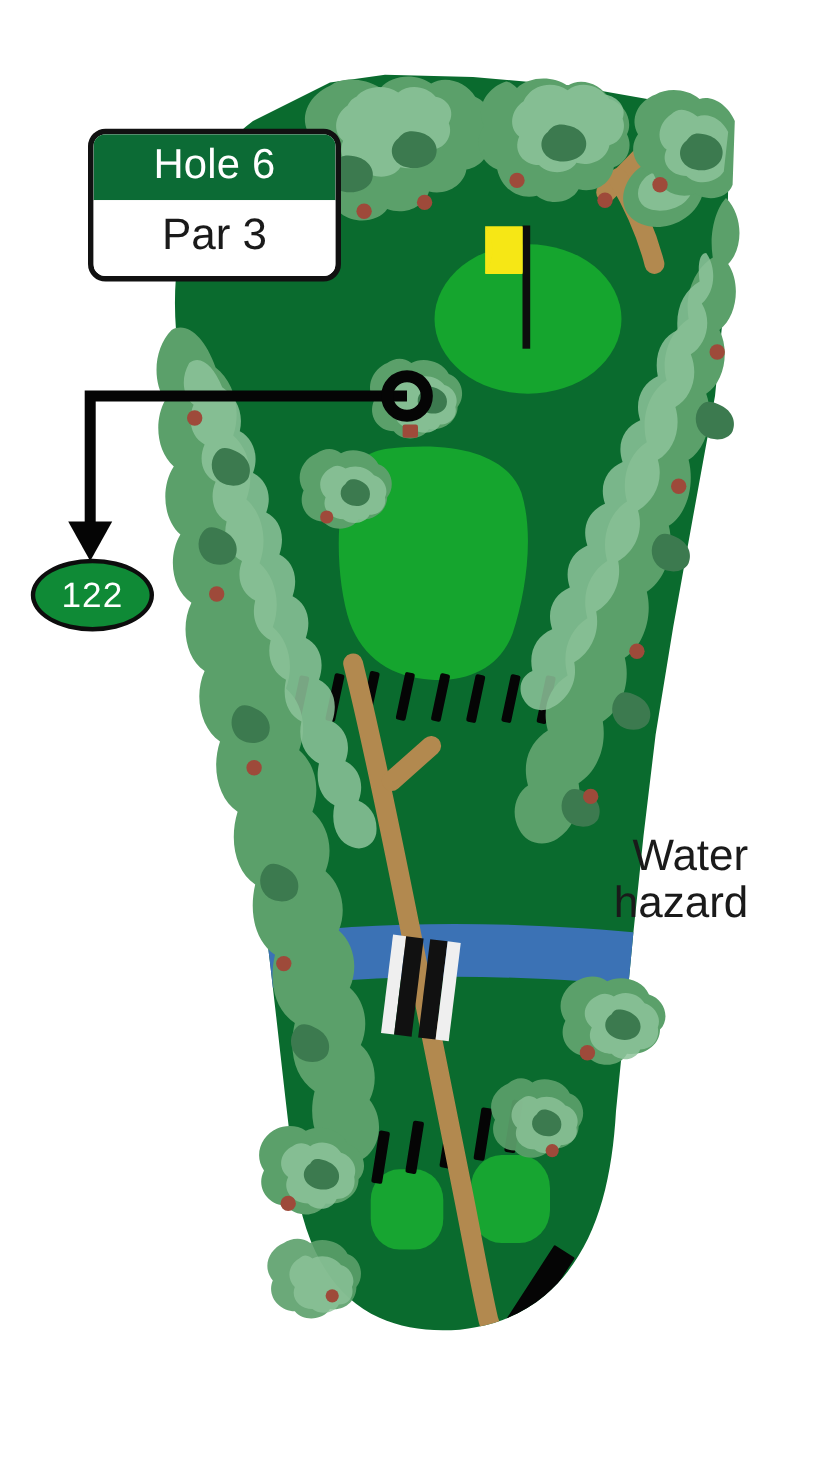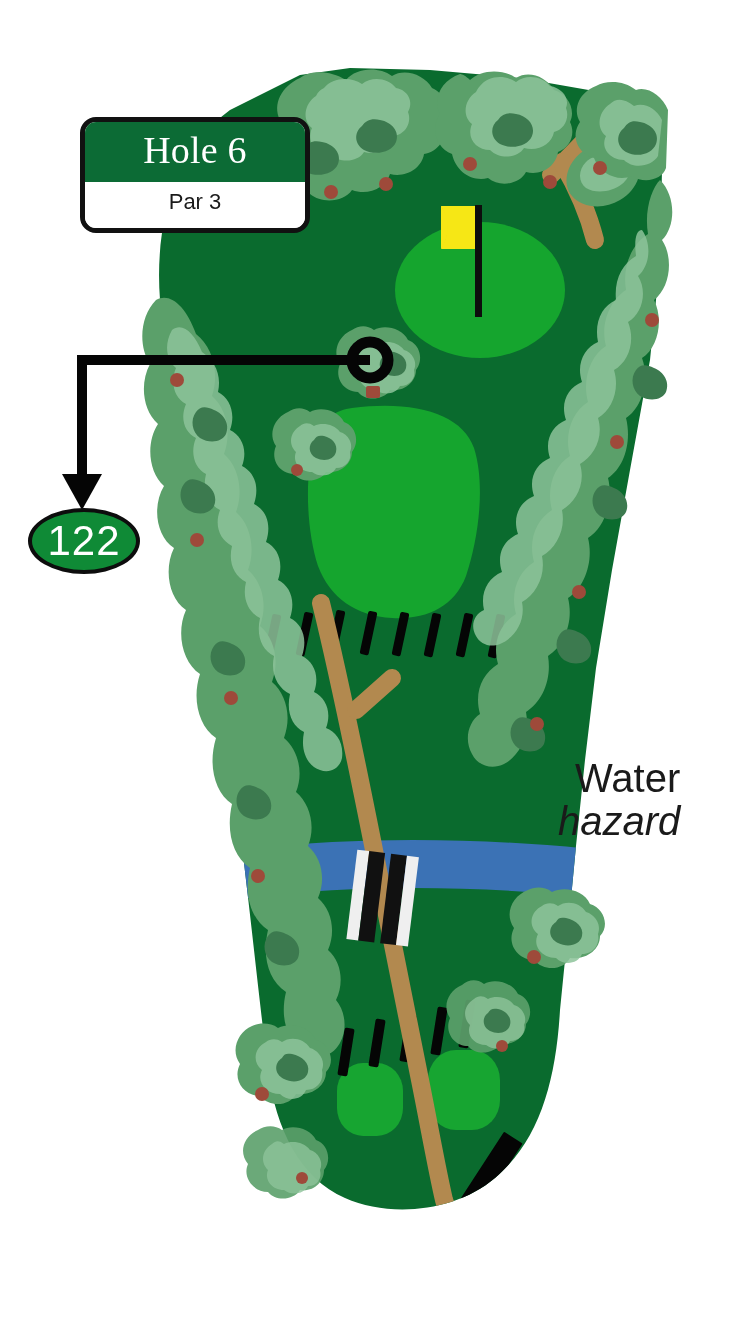--- a/index.html
+++ b/index.html
@@ -42,30 +42,29 @@
     z-index: 30;
   }
   .info-card-header {
     background: #0c6b35;
     color: #ffffff;
     font-size: 38px;
     line-height: 1.0;
     text-align: center;
     padding: 9px 0 13px 0;
     letter-spacing: 0.2px;
-    font-family: Liberation Serif, serif;
   }
   .info-card-body {
     background: #ffffff;
     color: #1a1a1a;
     text-align: center;
     padding: 6px 0 12px 0;
   }
   .info-line {
-    font-size: 22px;
+    font-size: 40px;
     line-height: 1.28;
     color: #1a1a1a;
   }
   
   .dist-badge {
     position: absolute;
     left: 28px;
     top: 508px;
     width: 112px;
     height: 66px;
@@ -73,39 +72,39 @@
     background: #0f8a36;
     border: 4px solid #0d0d0d;
     box-sizing: border-box;
     display: flex;
     align-items: center;
     justify-content: center;
     z-index: 30;
   }
   .dist-badge-label {
     color: #ffffff;
-    font-size: 42px;
+    font-size: 32px;
     line-height: 1;
     letter-spacing: 1px;
   }
   
   .water-label {
     position: absolute;
     left: 575px;
     top: 757px;
     z-index: 30;
     text-align: left;
     color: #1a1a1a;
   }
   .water-label span {
     display: block;
     font-size: 40px;
     line-height: 1.08;
   }
-  .water-label .l2 { margin-left: -17px; font-style: italic; }
+  .water-label .l2 { margin-left: -17px; }
 </style>
 </head>
 <body>
 
 <div id="stage">
 
   <svg id="map-svg" viewBox="0 0 750 1326" xmlns="http://www.w3.org/2000/svg">
     <defs>
       <clipPath id="holeClip">
         <path d="M300,75 L350,68 L430,70 L520,78 L600,92 L648,110

